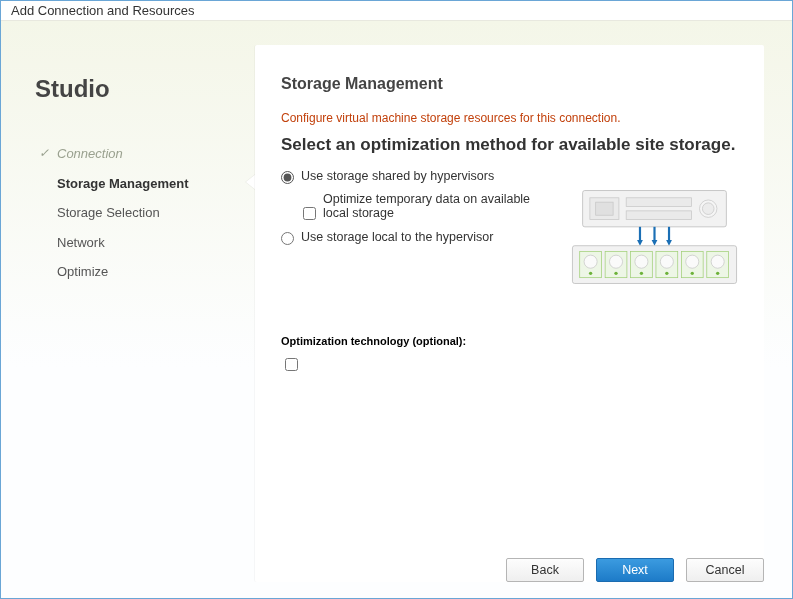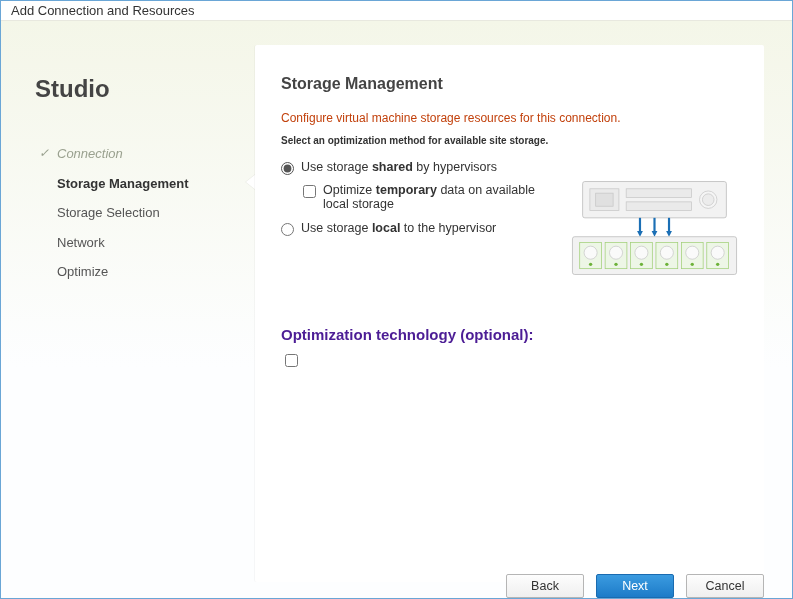--- a/index.html
+++ b/index.html
@@ -11,35 +11,35 @@
   .studio-title { font-size: 24px; font-weight: 600; color: #444; margin-bottom: 36px; }
   .steps { list-style: none; margin: 0; padding: 0; }
   .steps li { padding: 5px 0 5px 22px; font-size: 13px; color: #555; position: relative; line-height: 1.5; cursor: default; }
   .steps li.completed { color: #9aa18f; font-style: italic; }
   .steps li.completed::before { content: "✓"; position: absolute; left: 4px; color: #9aa18f; font-size: 12px; }
   .steps li.current { font-weight: 700; color: #333; }
   .steps li.current::after { content: ""; position: absolute; right: -41px; top: 5px; width: 0; height: 0; border-top: 8px solid transparent; border-bottom: 8px solid transparent; border-right: 10px solid #fff; filter: drop-shadow(-1px 0 0 rgba(0,0,0,0.05)); }
   .main { flex: 1; background: #fff; border-radius: 2px; padding: 30px 26px 16px 26px; position: relative; box-shadow: -1px 0 0 rgba(0,0,0,0.03); display: flex; flex-direction: column; }
   .page-title { font-size: 16px; font-weight: 600; color: #444; margin-bottom: 18px; }
   .desc { font-size: 12px; color: #c2410c; margin-bottom: 10px; }
-  .bold-line { font-size: 10px; font-weight: 700; color: #333; margin-bottom: 14px; }
+  .bold-line { font-size: 17px; font-weight: 700; color: #333; margin-bottom: 14px; }
   .storage-row { display: flex; gap: 20px; align-items: flex-start; }
   .storage-options { flex: 0 0 270px; }
   .radio-row { display: flex; align-items: flex-start; gap: 7px; margin-bottom: 8px; font-size: 12.5px; color: #333; }
   .radio-row input[type=radio] { margin: 2px 0 0 0; accent-color: #555; }
-  .check-row { display: flex; align-items: flex-start; gap: 7px; margin: 4px 0 10px 22px; font-size: 12.5px; color: #333; }
+  .check-row { display: flex; align-items: flex-end; gap: 7px; margin: 4px 0 10px 22px; font-size: 12.5px; color: #333; }
   .check-row input[type=checkbox] { margin: 2px 0 0 0; width: 13px; height: 13px; accent-color: #2a7ab0; }
   .diagram { flex: 1; height: 136px; }
-  .opt-head { font-size: 15px; font-weight: 700; color: #4c1d95; margin-top: 30px; margin-bottom: 8px; }
+  .opt-head { font-size: 11px; font-weight: 700; color: #000000; margin-top: 30px; margin-bottom: 8px; }
   .opt-row { display: flex; align-items: center; gap: 7px; font-size: 12.5px; color: #333; }
   .opt-row input[type=checkbox] { width: 13px; height: 13px; accent-color: #2a7ab0; }
-  .footer { position: absolute; right: 28px; bottom: 0; display: flex; gap: 12px; }
+  .footer { position: absolute; right: 28px; bottom: 16px; display: flex; gap: 12px; }
   .btn { min-width: 78px; height: 24px; font-size: 12.5px; border: 1px solid #b5b5b5; background: linear-gradient(#fdfdfd,#efefef); border-radius: 2px; cursor: pointer; color: #333; }
   .btn.primary { background: linear-gradient(#3b9be0,#1d7bc8); border-color: #1a6bb0; color: #fff; }
-  strong { font-weight: 700; }
+  strong { font-weight: 400; }
 </style>
 </head>
 <body>
 
 <div class="window">
   <div class="titlebar">
     <span>Add Connection and Resources</span>
   </div>
   <div class="body">
     <div class="sidebar">

